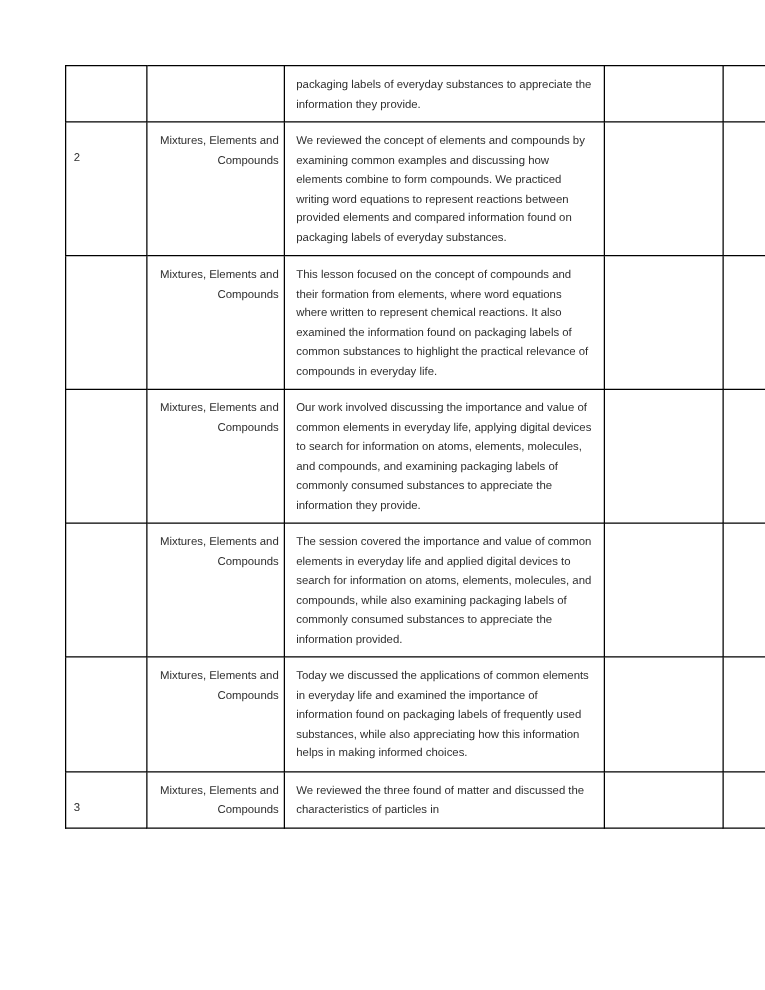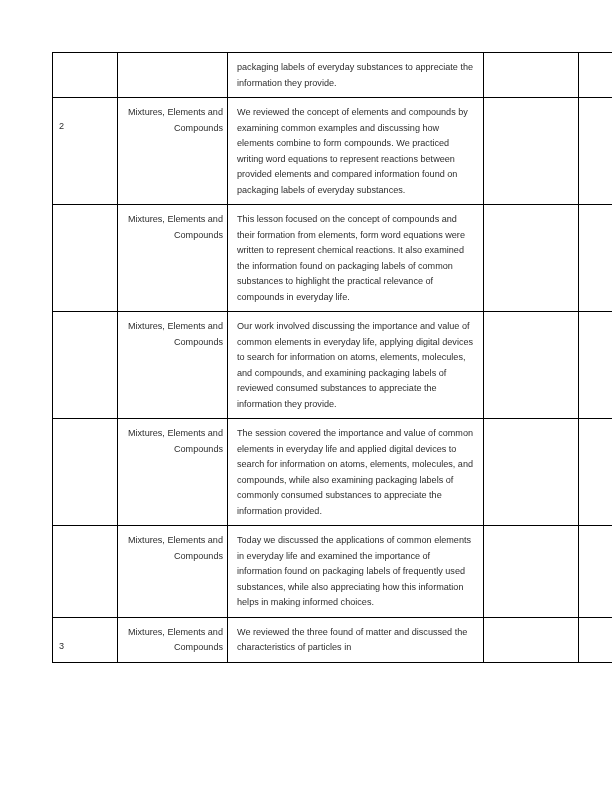--- a/index.html
+++ b/index.html
@@ -87,31 +87,31 @@
         <td class="col-desc cell-desc">We reviewed the concept of elements and compounds by examining common examples and discussing how elements combine to form compounds. We practiced writing word equations to represent reactions between provided elements and compared information found on packaging labels of everyday substances.</td>
         <td class="col-blank1 cell-blank"></td>
         <td class="col-blank2 cell-blank"></td>
       </tr>
 
       <tr>
         <td class="col-no cell-no">
             <span class="num"></span>
           </td>
         <td class="col-topic cell-topic">Mixtures, Elements and Compounds</td>
-        <td class="col-desc cell-desc">This lesson focused on the concept of compounds and their formation from elements, form word equations were written to represent chemical reactions. It also examined the information found on packaging labels of common substances to highlight the practical relevance of compounds in everyday life.</td>
+        <td class="col-desc cell-desc">This lesson focused on the concept of compounds and their formation from elements, where word equations where written to represent chemical reactions. It also examined the information found on packaging labels of common substances to highlight the practical relevance of compounds in everyday life.</td>
         <td class="col-blank1 cell-blank"></td>
         <td class="col-blank2 cell-blank"></td>
       </tr>
 
       <tr>
         <td class="col-no cell-no">
             <span class="num"></span>
           </td>
         <td class="col-topic cell-topic">Mixtures, Elements and Compounds</td>
-        <td class="col-desc cell-desc">Our work involved discussing the importance and value of common elements in everyday life, applying digital devices to search for information on atoms, elements, molecules, and compounds, and examining packaging labels of reviewed consumed substances to appreciate the information they provide.</td>
+        <td class="col-desc cell-desc">Our work involved discussing the importance and value of common elements in everyday life, applying digital devices to search for information on atoms, elements, molecules, and compounds, and examining packaging labels of commonly consumed substances to appreciate the information they provide.</td>
         <td class="col-blank1 cell-blank"></td>
         <td class="col-blank2 cell-blank"></td>
       </tr>
 
       <tr>
         <td class="col-no cell-no">
             <span class="num"></span>
           </td>
         <td class="col-topic cell-topic">Mixtures, Elements and Compounds</td>
         <td class="col-desc cell-desc">The session covered the importance and value of common elements in everyday life and applied digital devices to search for information on atoms, elements, molecules, and compounds, while also examining packaging labels of commonly consumed substances to appreciate the information provided.</td>

